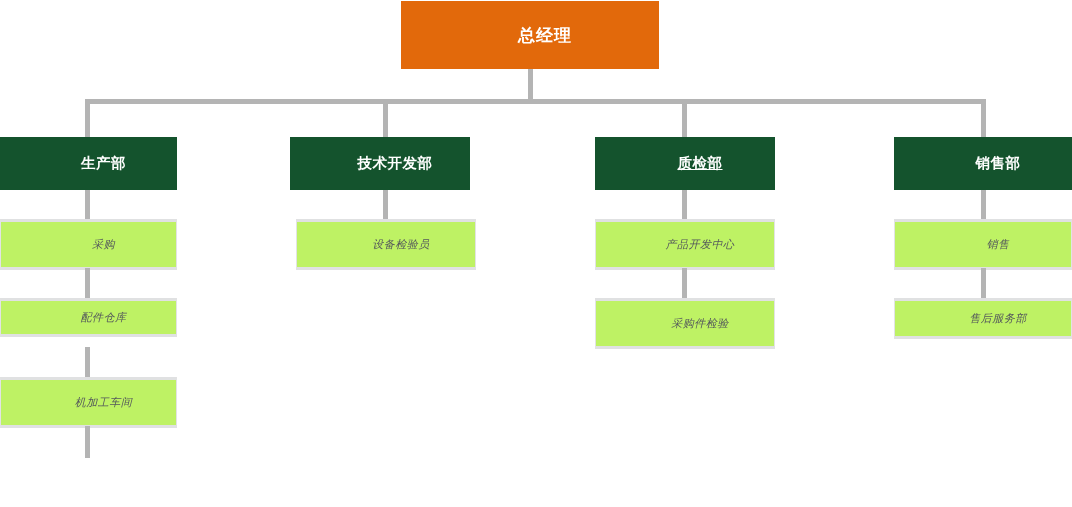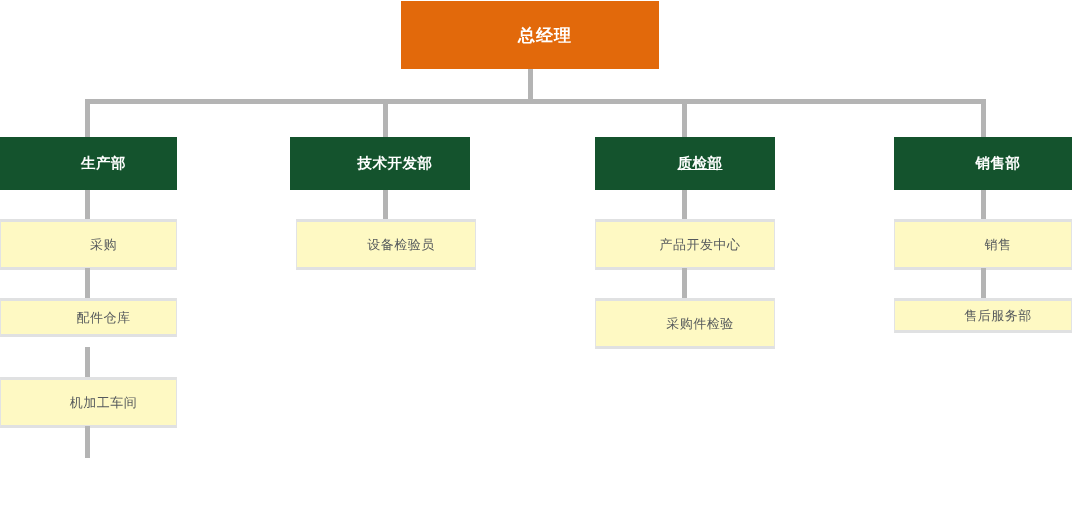--- a/index.html
+++ b/index.html
@@ -43,28 +43,29 @@
     letter-spacing: 1px;
   }
   .node-dept {
     background: #14532d;
     color: #ffffff;
     font-size: 14.5px;
     font-weight: bold;
     letter-spacing: 0.5px;
   }
   .node-leaf {
-    background: #fef9c3;
+    background: #bef264;
     color: #55595c;
-    font-size: 13px;
+    font-size: 11px;
     font-weight: normal;
     border: 1px solid #e2e3e4;
     border-top: 3px solid #e0e1e2;
     border-bottom: 3px solid #e0e1e2;
     letter-spacing: 0.5px;
+    font-style: italic;
   }
 </style>
 </head>
 <body>
 
 <div id="chart-root">
 
   <div class="node node-root" style="left:401px; top:1px; width:258px; height:68px;">
     <span>总经理</span>
   </div>
@@ -124,17 +125,17 @@
   <div class="node node-dept" style="left:894px; top:137px; width:178px; height:53px;">
     <span>销售部</span>
   </div>
 
   <div class="conn" style="left:981px; top:190px; width:5px; height:31px;"></div>
   <div class="node node-leaf" style="left:894px; top:219px; width:178px; height:51px;">
     <span>销售</span>
   </div>
 
   <div class="conn" style="left:981px; top:268px; width:5px; height:32px;"></div>
-  <div class="node node-leaf" style="left:894px; top:298px; width:178px; height:35px;">
+  <div class="node node-leaf" style="left:894px; top:298px; width:178px; height:41px;">
     <span>售后服务部</span>
   </div>
 
 </div>
 
 </body></html>

